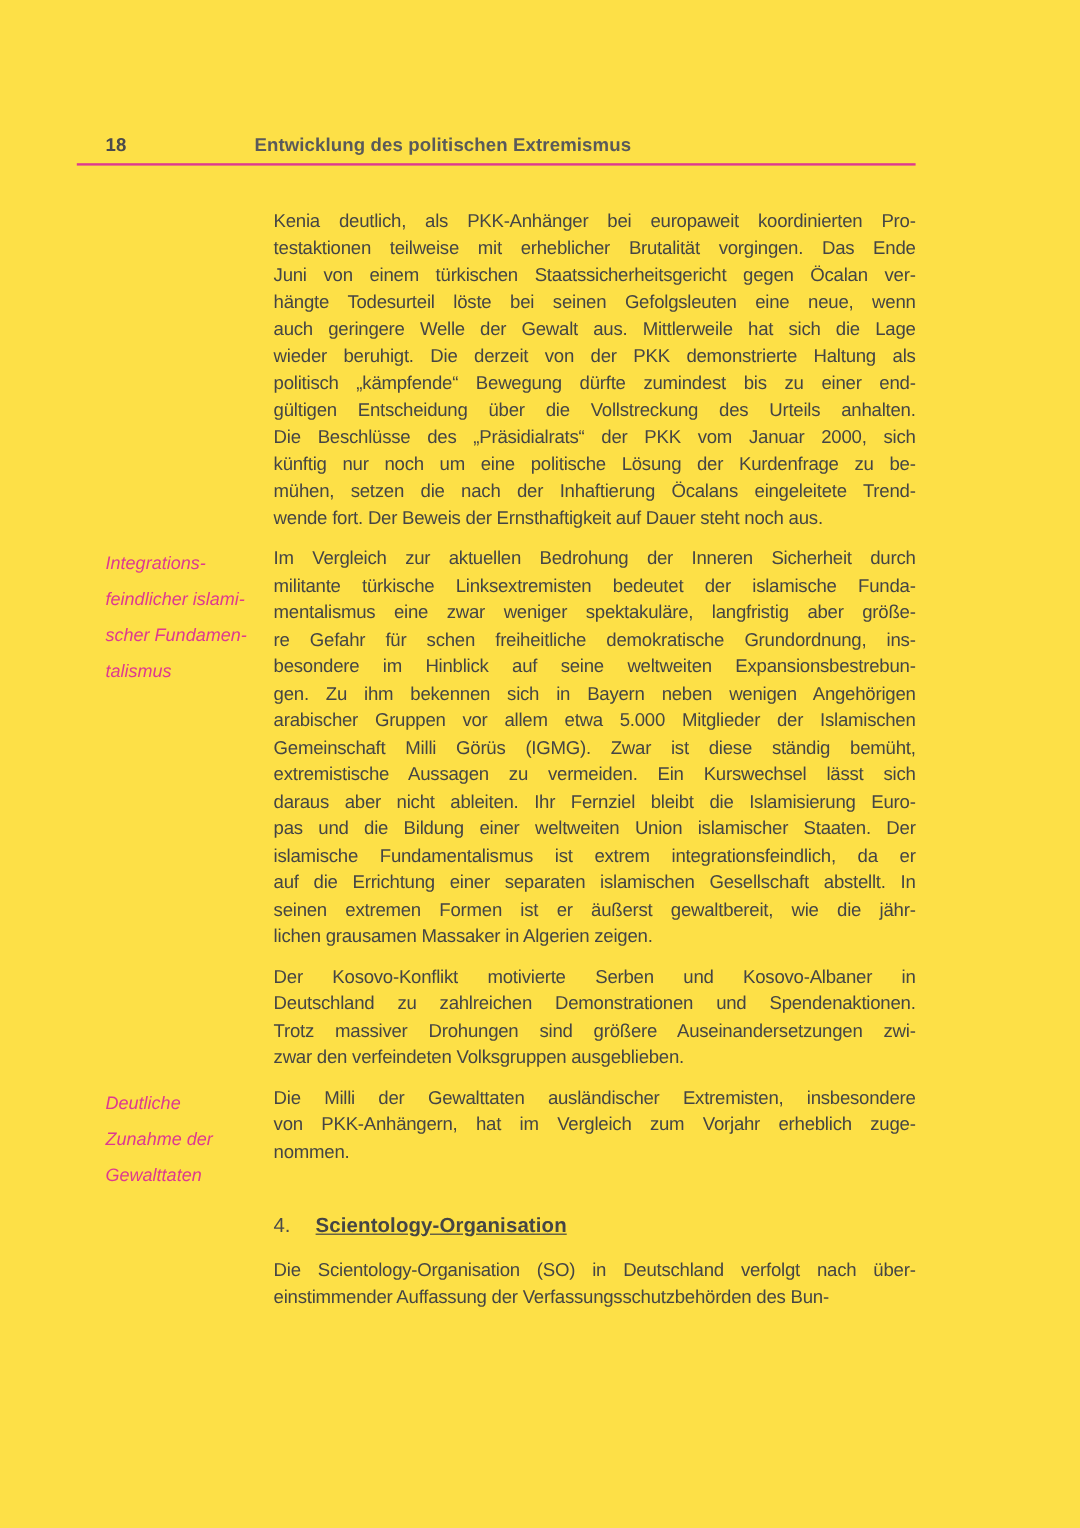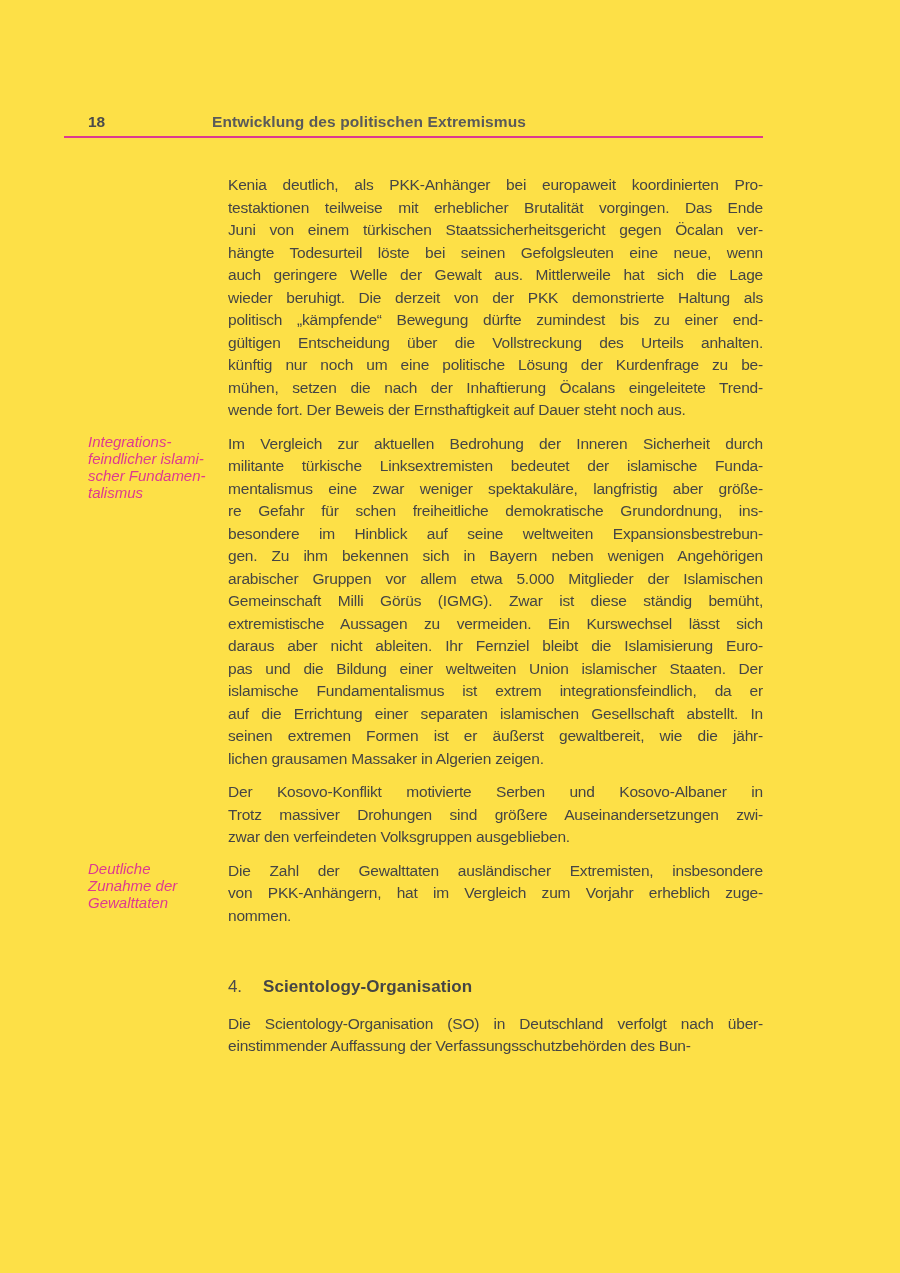--- a/index.html
+++ b/index.html
@@ -43,27 +43,27 @@
   }
   
   .content {
     position: absolute;
     left: 88px;
     top: 174px;
     width: 675px;
   }
   .row { display: flex; align-items: flex-start; }
   .row.para { margin-bottom: 11px; }
-  .row.heading-row { margin-top: 49px; margin-bottom: 14px; }
+  .row.heading-row { margin-top: 16px; margin-bottom: 14px; text-decoration: underline; }
   .note {
     width: 140px;
     flex: 0 0 140px;
     font-size: 15px;
     font-style: italic;
-    line-height: 17px;
+    line-height: 30px;
     color: var(--accent, #dd3a90);
     white-space: pre-line;
   }
   .pbody {
     width: 535px;
     flex: 0 0 535px;
     font-size: 15.5px;
     line-height: 22.5px;
     letter-spacing: -0.2px;
     color: #454545;
@@ -100,20 +100,21 @@
         <div class="note"></div>
         <div class="pbody">
           <div class="line">Kenia deutlich, als PKK-Anhänger bei europaweit koordinierten Pro-</div>
           <div class="line">testaktionen teilweise mit erheblicher Brutalität vorgingen. Das Ende</div>
           <div class="line">Juni von einem türkischen Staatssicherheitsgericht gegen Öcalan ver-</div>
           <div class="line">hängte Todesurteil löste bei seinen Gefolgsleuten eine neue, wenn</div>
           <div class="line">auch geringere Welle der Gewalt aus. Mittlerweile hat sich die Lage</div>
           <div class="line">wieder beruhigt. Die derzeit von der PKK demonstrierte Haltung als</div>
           <div class="line">politisch „kämpfende“ Bewegung dürfte zumindest bis zu einer end-</div>
           <div class="line">gültigen Entscheidung über die Vollstreckung des Urteils anhalten.</div>
+          <div class="line">Die Beschlüsse des „Präsidialrats“ der PKK vom Januar 2000, sich</div>
           <div class="line">künftig nur noch um eine politische Lösung der Kurdenfrage zu be-</div>
           <div class="line">mühen, setzen die nach der Inhaftierung Öcalans eingeleitete Trend-</div>
           <div class="line last">wende fort. Der Beweis der Ernsthaftigkeit auf Dauer steht noch aus.</div>
         </div>
       </div>
       <div class="row para">
         <div class="note">Integrations-
 feindlicher islami-
 scher Fundamen-
 talismus</div>
@@ -132,30 +133,31 @@
           <div class="line">islamische Fundamentalismus ist extrem integrationsfeindlich, da er</div>
           <div class="line">auf die Errichtung einer separaten islamischen Gesellschaft abstellt. In</div>
           <div class="line">seinen extremen Formen ist er äußerst gewaltbereit, wie die jähr-</div>
           <div class="line last">lichen grausamen Massaker in Algerien zeigen.</div>
         </div>
       </div>
       <div class="row para">
         <div class="note"></div>
         <div class="pbody">
           <div class="line">Der Kosovo-Konflikt motivierte Serben und Kosovo-Albaner in</div>
+          <div class="line">Deutschland zu zahlreichen Demonstrationen und Spendenaktionen.</div>
           <div class="line">Trotz massiver Drohungen sind größere Auseinandersetzungen zwi-</div>
           <div class="line last">zwar den verfeindeten Volksgruppen ausgeblieben.</div>
         </div>
       </div>
       <div class="row para">
         <div class="note">Deutliche
 Zunahme der
 Gewalttaten</div>
         <div class="pbody">
-          <div class="line">Die Zahl der Gewalttaten ausländischer Extremisten, insbesondere</div>
+          <div class="line">Die Milli der Gewalttaten ausländischer Extremisten, insbesondere</div>
           <div class="line">von PKK-Anhängern, hat im Vergleich zum Vorjahr erheblich zuge-</div>
           <div class="line last">nommen.</div>
         </div>
       </div>
       <div class="row heading-row">
         <div class="note"></div>
         <div class="pbody"><span class="hnum">4.</span><span class="htext">Scientology-Organisation</span></div>
       </div>
       <div class="row para">
         <div class="note"></div>

